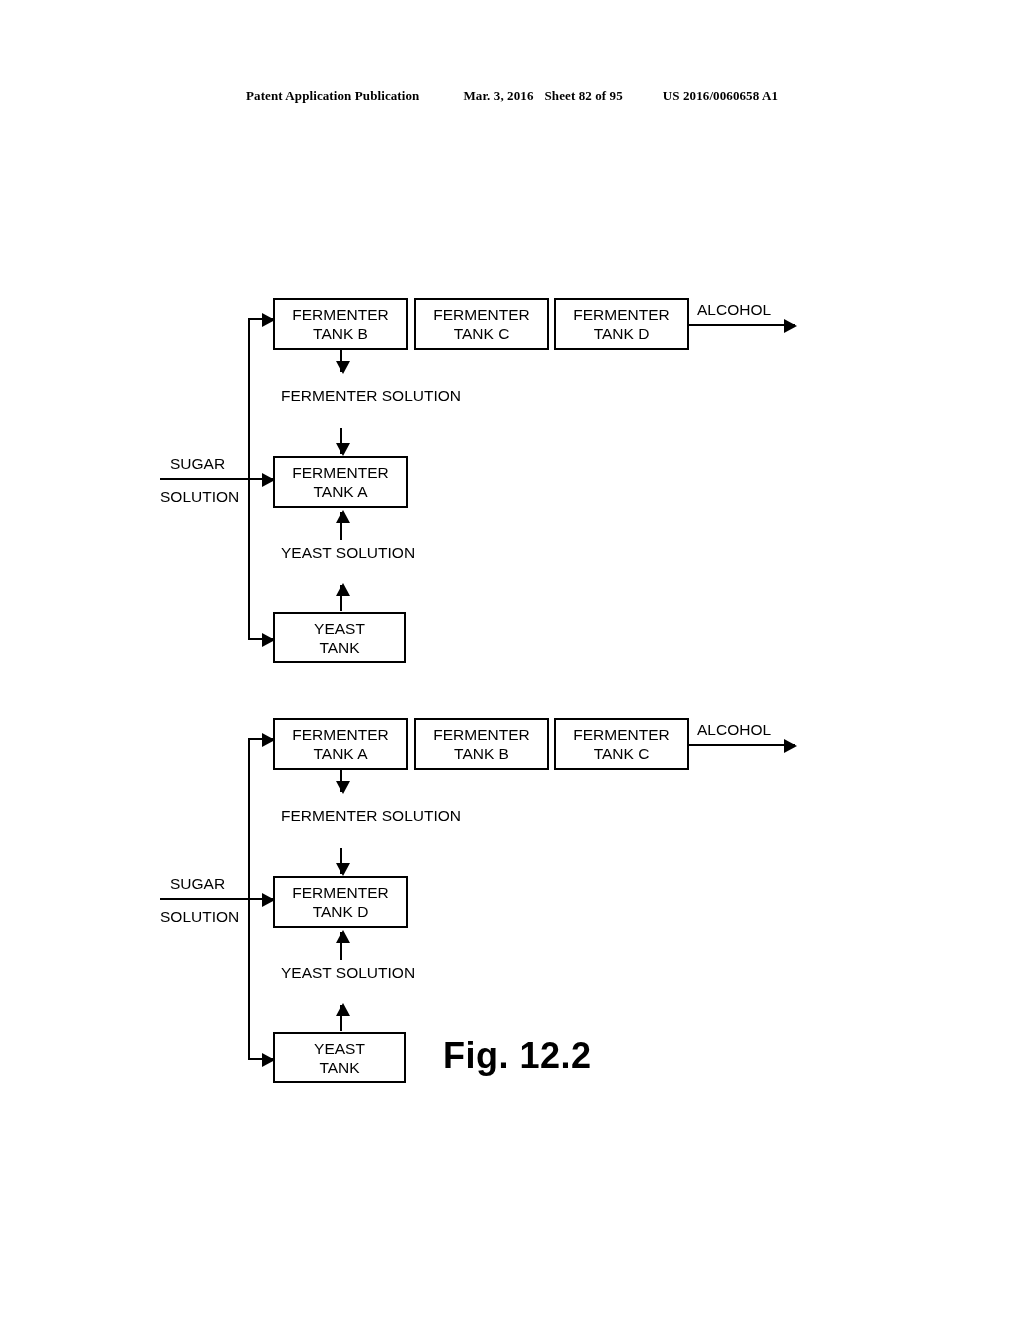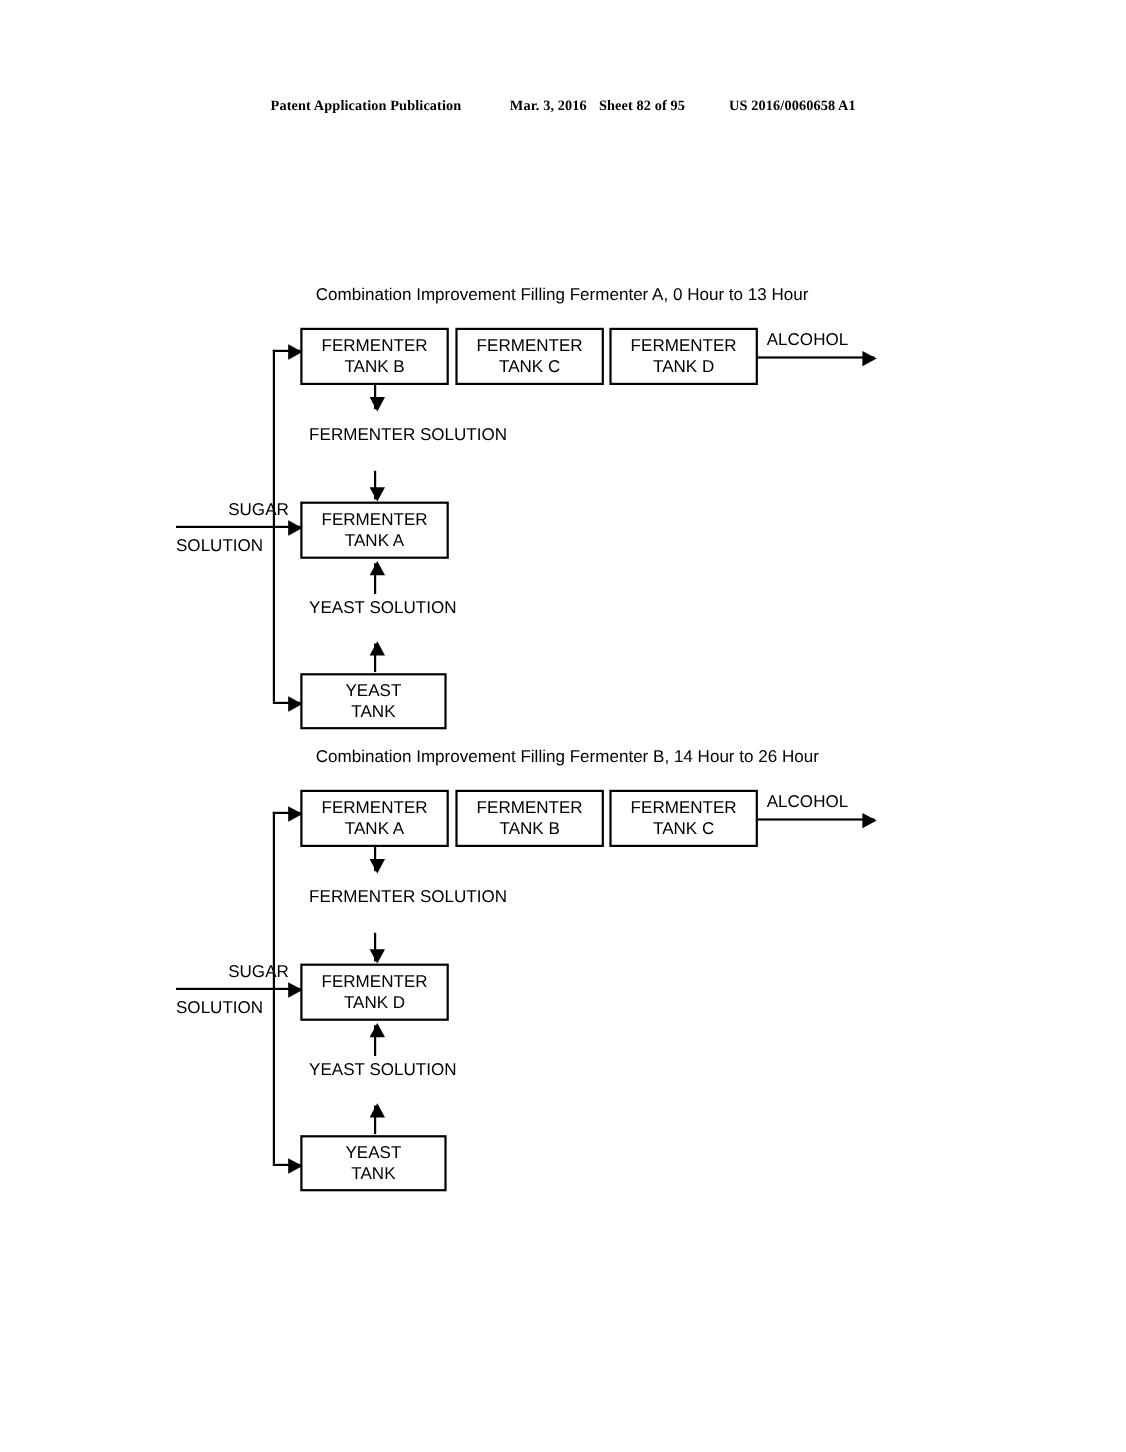--- a/index.html
+++ b/index.html
@@ -80,21 +80,21 @@
   .flow-label {
     position: absolute;
     font-size: 15.5px;
     line-height: 19px;
     text-align: left;
     white-space: nowrap;
   }
   .label-fermenter-solution { left: 281px; top: 126px; width: 120px; }
   .label-yeast-solution     { left: 281px; top: 283px; width: 120px; }
   .label-alcohol            { left: 697px; top: 40px;  width: 100px; text-align: left; }
-  .label-sugar   { left: 170px; top: 194px; width: 90px; text-align: center; margin-left: 20px; }
+  .label-sugar   { left: 170px; top: 194px; width: 90px; text-align: left; }
   .label-solution{ left: 160px; top: 227px; width: 100px; text-align: left; }
 
   
   .vline {
     position: absolute;
     width: 0;
     border-left: 2.4px solid #000;
   }
   .hline {
     position: absolute;
@@ -162,21 +162,20 @@
 
 <div class="page-header">
   <span class="hdr-pub">Patent Application Publication</span>
   <span class="hdr-date">Mar. 3, 2016</span>
   <span class="hdr-sheet">Sheet 82 of 95</span>
   <span class="hdr-num">US 2016/0060658 A1</span>
 </div>
 
 <div class="figure" id="figure-1">
 
-  <div class="fig-title">Combination Improvement Filling Fermenter A, 0 Hour to 13 Hour</div>
 
   <div class="box box-top-1">
     <span>FERMENTER</span>
     <span>TANK B</span>
   </div>
   <div class="box box-top-2">
     <span>FERMENTER</span>
     <span>TANK C</span>
   </div>
   <div class="box box-top-3">
@@ -216,21 +215,20 @@
   <div class="hline arrow-right branch-top"></div>
   <div class="hline arrow-right branch-mid"></div>
   <div class="hline arrow-right branch-bot"></div>
   <div class="flow-label label-sugar">SUGAR</div>
   <div class="flow-label label-solution">SOLUTION</div>
 
 </div>
 
 <div class="figure" id="figure-2">
 
-  <div class="fig-title">Combination Improvement Filling Fermenter B, 14 Hour to 26 Hour</div>
 
   <div class="box box-top-1">
     <span>FERMENTER</span>
     <span>TANK A</span>
   </div>
   <div class="box box-top-2">
     <span>FERMENTER</span>
     <span>TANK B</span>
   </div>
   <div class="box box-top-3">
@@ -266,13 +264,14 @@
   </div>
 
   <div class="hline sugar-feed"></div>
   <div class="vline branch-vline"></div>
   <div class="hline arrow-right branch-top"></div>
   <div class="hline arrow-right branch-mid"></div>
   <div class="hline arrow-right branch-bot"></div>
   <div class="flow-label label-sugar">SUGAR</div>
   <div class="flow-label label-solution">SOLUTION</div>
 
+  <div class="fig-caption fig-caption-pos">Fig. 12.2</div>
 </div>
 
 </body></html>

